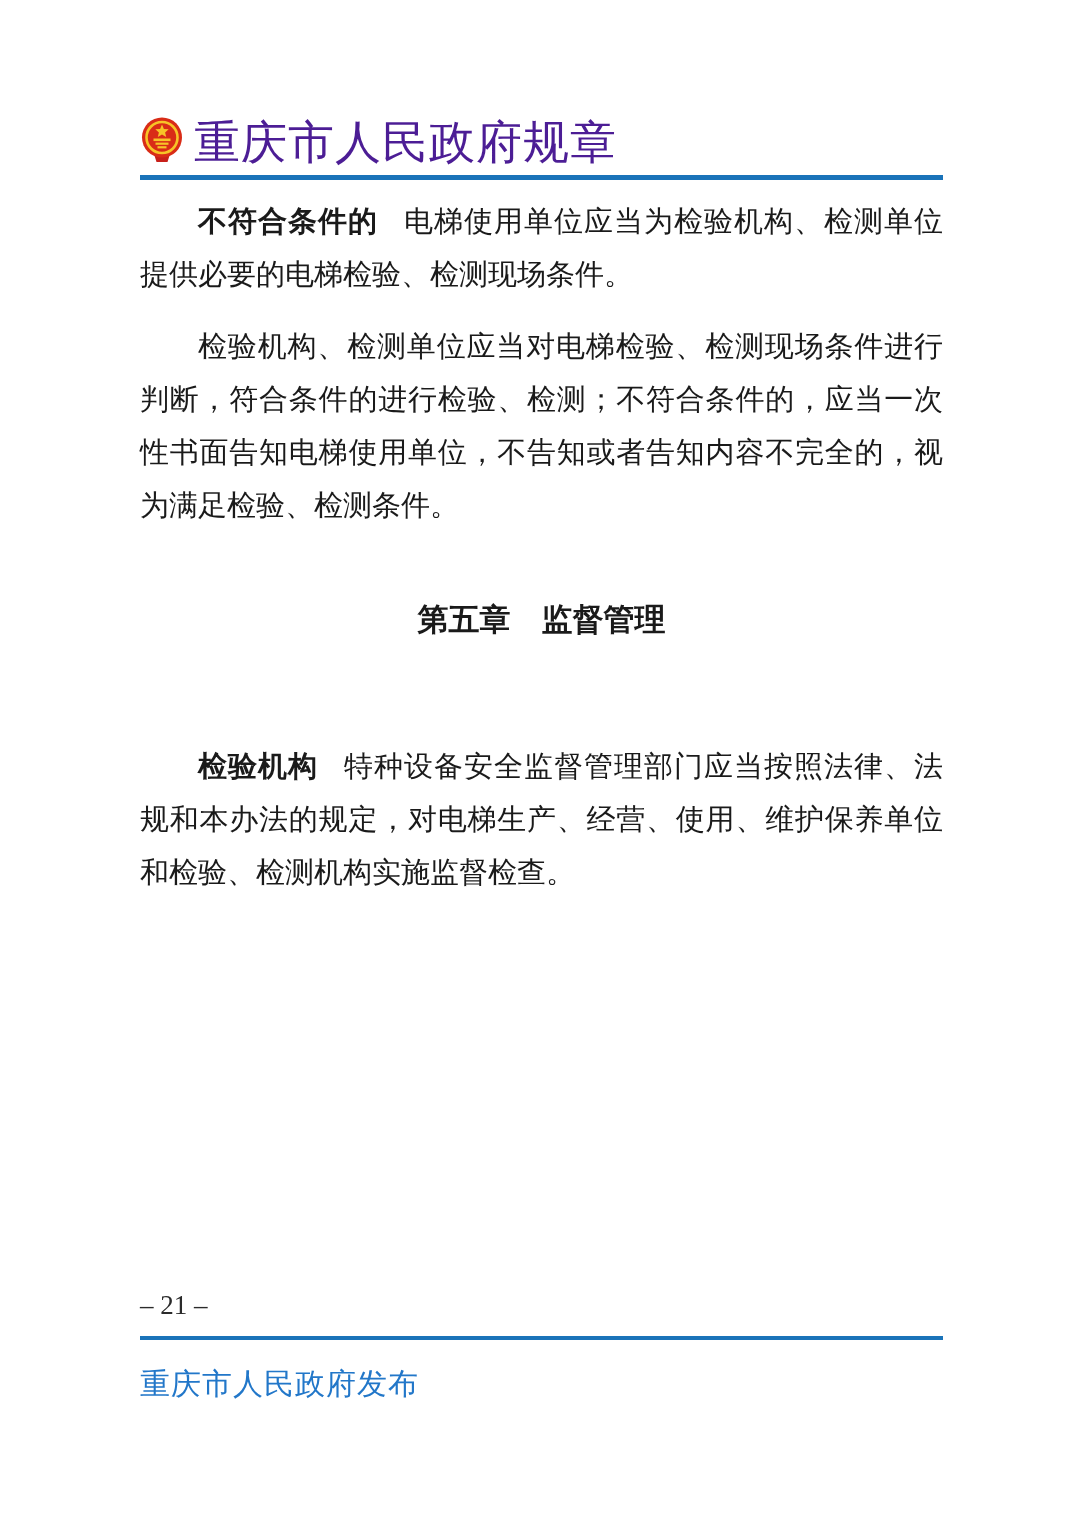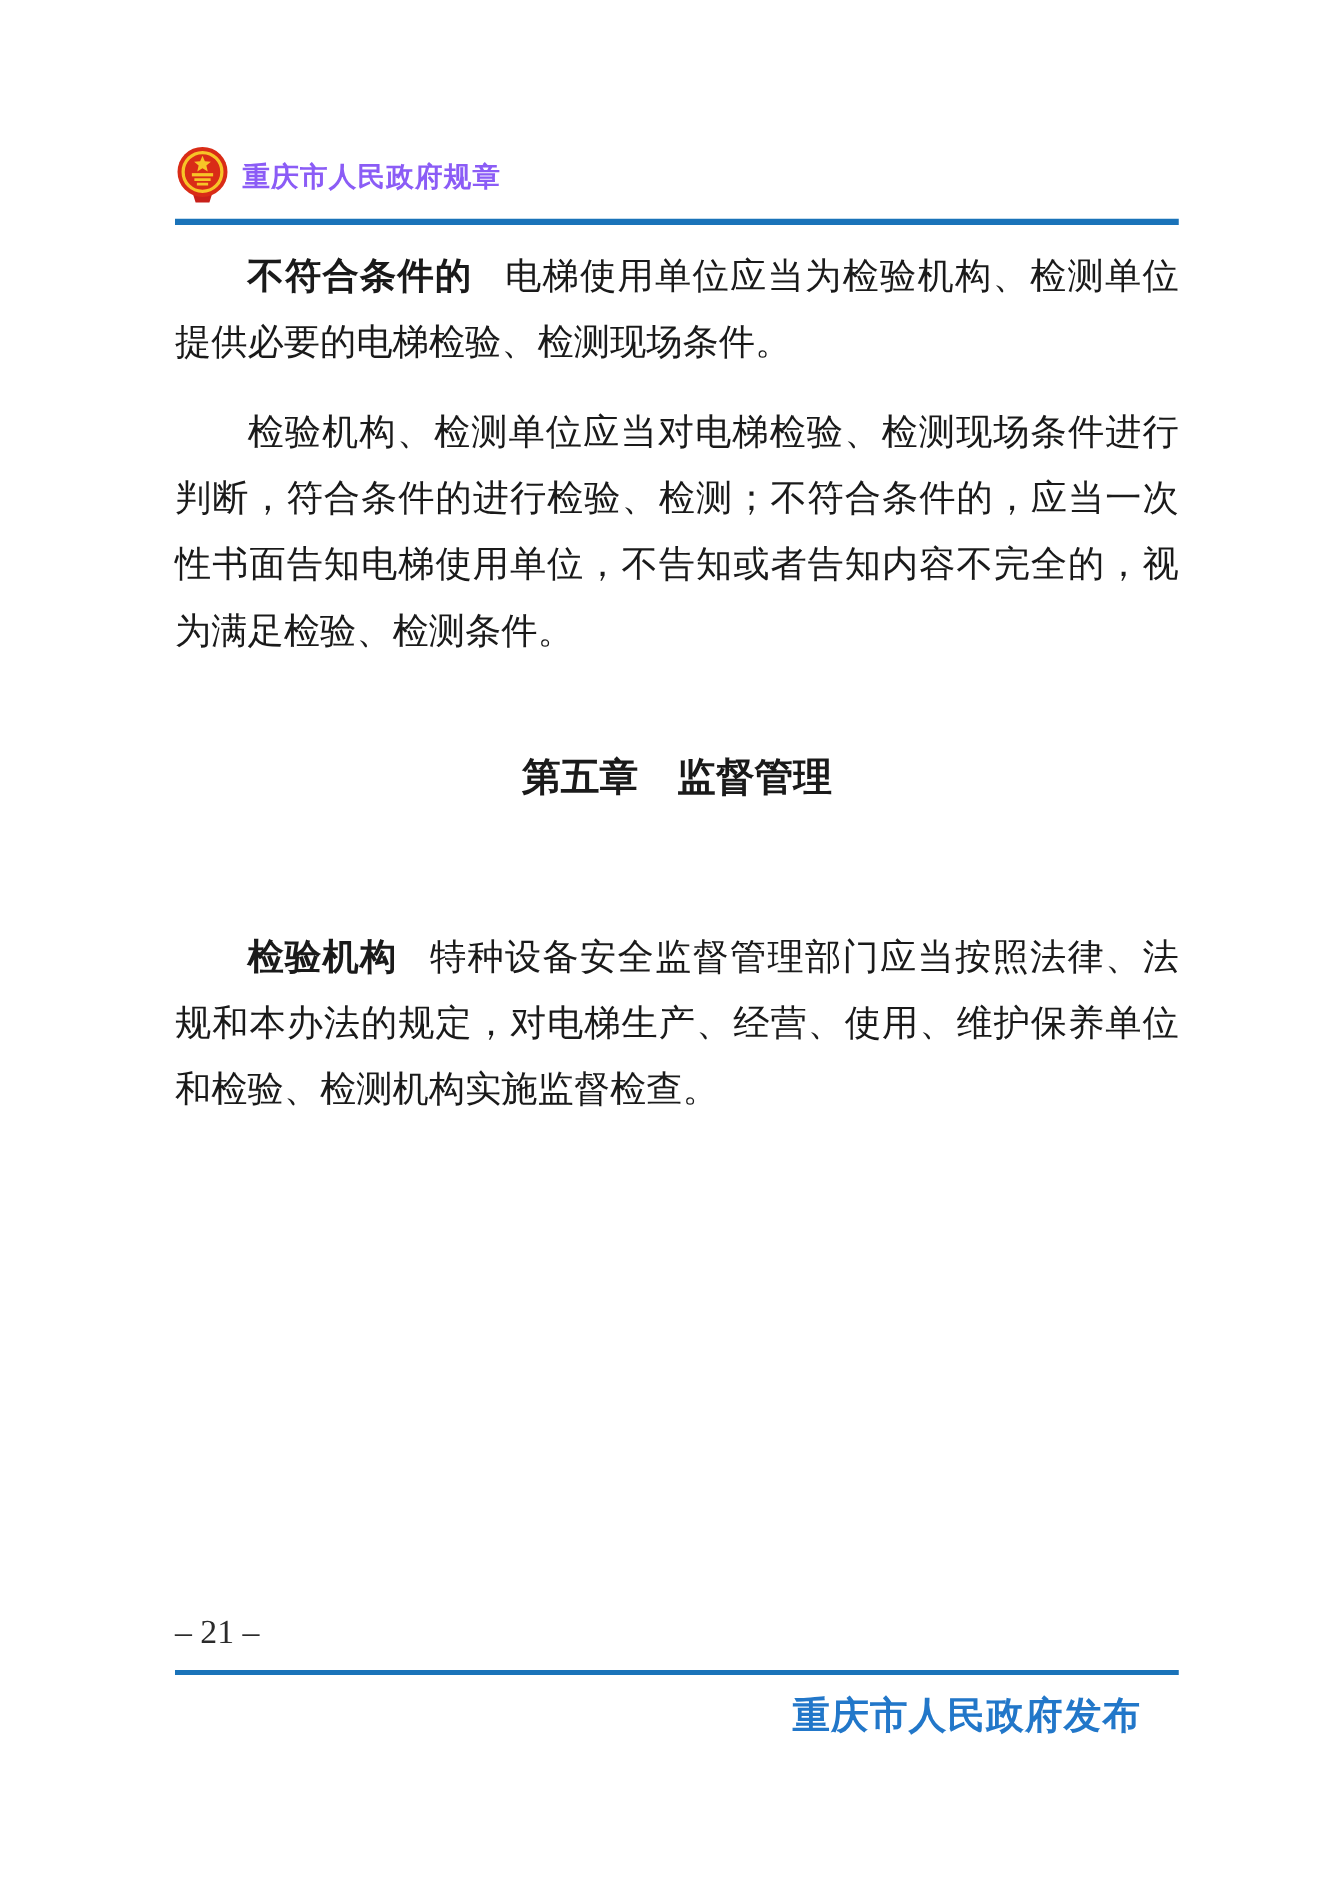--- a/index.html
+++ b/index.html
@@ -21,23 +21,23 @@
     width: 803px;
     display: flex;
     align-items: center;
     gap: 10px;
     padding-bottom: 9px;
     border-bottom: 5px solid #1a73b9;
   }
   .emblem { width: 44px; height: 50px; flex: 0 0 auto; display: inline-block; }
   .doc-header-title {
     font-family: "Liberation Sans", "DejaVu Sans", sans-serif;
-    font-size: 22px;
-    font-weight: bold;
-    color: #8b5cf6;
+    font-size: 46px;
+    font-weight: normal;
+    color: #4c1d95;
     letter-spacing: 1px;
     line-height: 1;
     padding-top: 2px;
   }
   
   .doc-body {
     position: absolute;
     top: 177px;
     left: 140px;
     width: 803px;
@@ -50,21 +50,21 @@
     text-indent: 2em;
     margin-bottom: 19px;
     word-break: break-all;
   }
   .para .lead {
     font-family: "Liberation Sans", "DejaVu Sans", sans-serif;
     font-weight: bold;
     margin-right: 0.9em;
   }
   .chapter-title {
-    font-family: Liberation Serif, serif;
+    font-family: Liberation Mono, monospace;
     font-size: 31px;
     font-weight: bold;
     text-align: center;
     text-indent: 0;
     line-height: 40px;
     margin: 70px 0 98px 0;
   }
   
   .doc-footer {
     position: absolute;
@@ -78,26 +78,25 @@
     font-size: 27px;
     color: #2b2b2b;
     line-height: 30px;
   }
   .footer-rule {
     height: 4px;
     background: #1a73b9;
     margin-top: 16px;
   }
   .publisher {
-    margin-top: 12px;
+    margin-top: 24px;
     padding-right: 30px;
-    text-align: right;
     font-family: "Liberation Sans", "DejaVu Sans", sans-serif;
     font-size: 30px;
-    font-weight: bold;
+    font-weight: normal;
     color: #2277c9;
     letter-spacing: 1px;
   }
 </style>
 </head>
 <body>
 
 <div class="page">
 
   <header class="doc-header">

